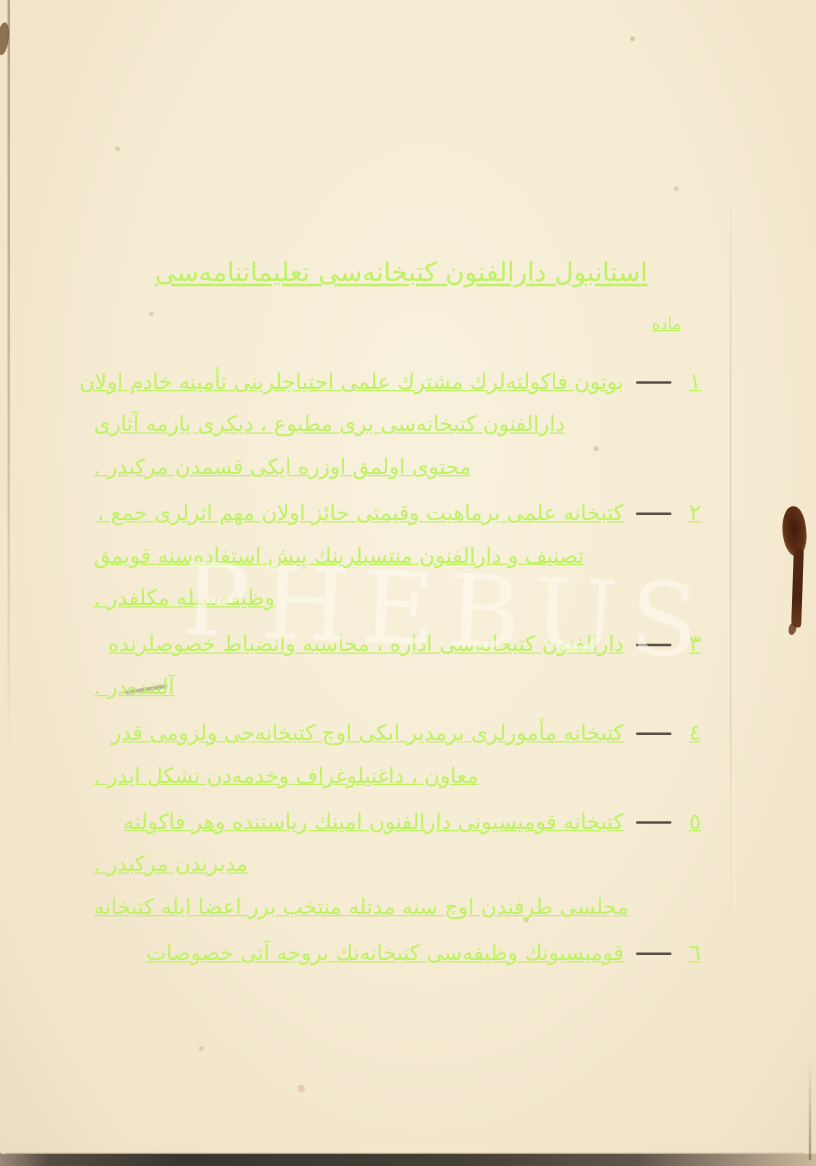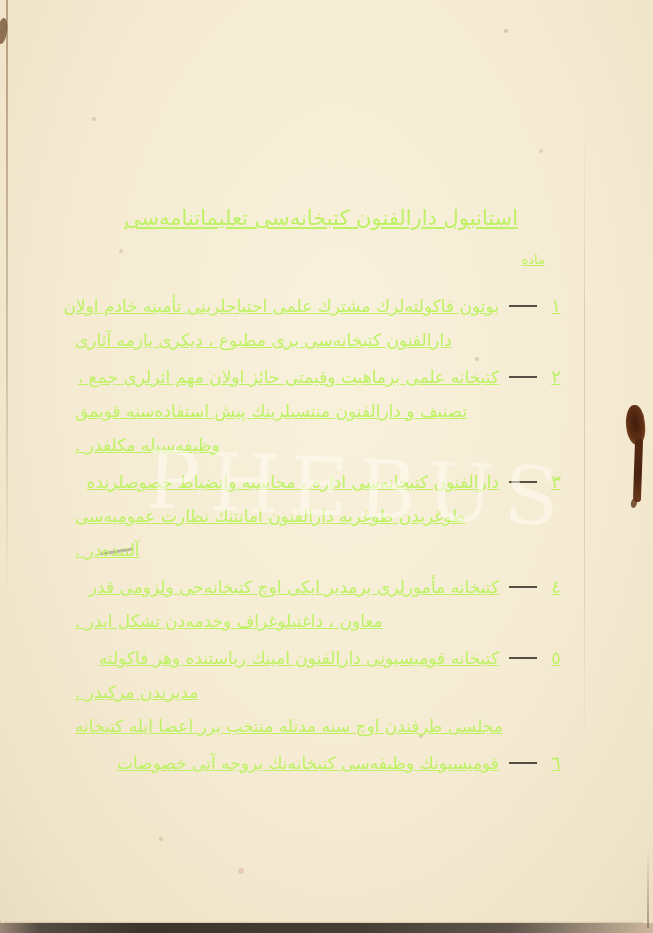--- a/index.html
+++ b/index.html
@@ -145,39 +145,39 @@
 
     <div class="articles">
 
       <div class="article">
         <div class="line first">
           <span class="num">١</span>
           <span class="dash"></span>
           <span>بوتون فاكولته‌لرك مشترك علمى احتياجلرينى تأمينه خادم اولان</span>
         </div>
         <div class="line cont">دارالفنون كتبخانه‌سى برى مطبوع ، ديكرى يازمه آثارى</div>
+        <div class="line cont">محتوى اولمق اوزره ايكى قسمدن مركبدر .</div>
       </div>
 
       <div class="article">
         <div class="line first">
           <span class="num">٢</span>
           <span class="dash"></span>
           <span>كتبخانه علمى برماهيت وقيمتى حائز اولان مهم اثرلرى جمع ،</span>
         </div>
         <div class="line cont">تصنيف و دارالفنون منتسبلرينك پيش استفاده‌سنه قويمق</div>
         <div class="line cont">وظيفه‌سيله مكلفدر .</div>
       </div>
 
       <div class="article">
         <div class="line first">
           <span class="num">٣</span>
           <span class="dash"></span>
           <span>دارالفنون كتبخانه‌سى اداره ، محاسبه وانضباط خصوصلرنده</span>
         </div>
-        <div class="line cont">طوغريدن طوغريه دارالفنون امانتنك نظارت عموميه‌سى</div>
         <div class="line cont">آلتنده‌در .</div>
       </div>
 
       <div class="article">
         <div class="line first">
           <span class="num">٤</span>
           <span class="dash"></span>
           <span>كتبخانه مأمورلرى برمدير ايكى اوچ كتبخانه‌جى ولزومى قدر</span>
         </div>
         <div class="line cont">معاون ، داغتيلوغراف وخدمه‌دن تشكل ايدر .</div>

